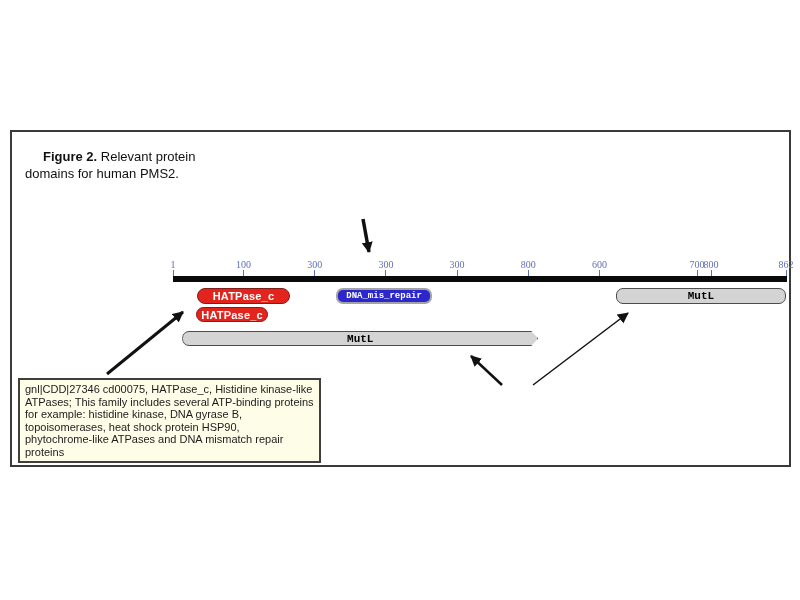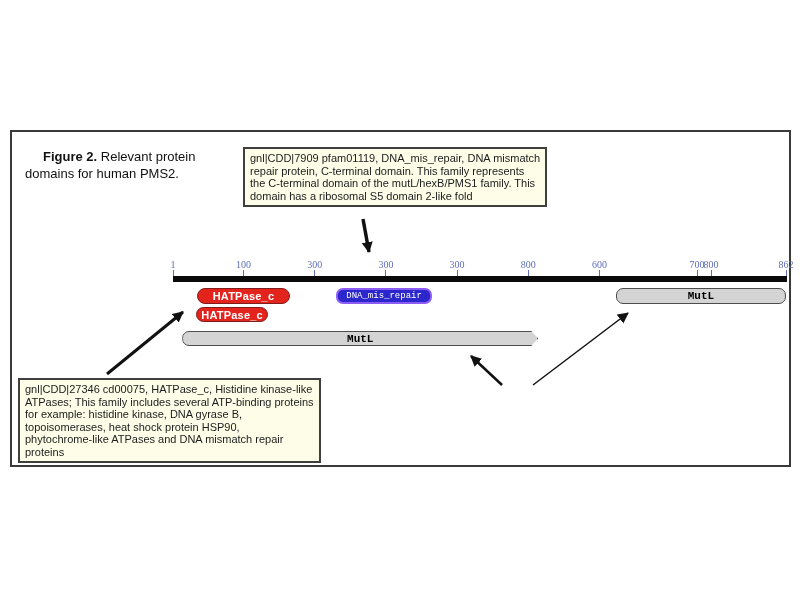--- a/index.html
+++ b/index.html
@@ -15,44 +15,40 @@
   .callout.hatpase{left:18px;top:378px;}
   .callout.mutl{left:403px;top:386px;}
   .ruler-bar{position:absolute;left:173px;top:276px;width:614px;height:6px;background:#0a0a0a;}
   .tick{position:absolute;top:260px;width:44px;margin-left:-22px;text-align:center;}
   .tick-label{display:block;font-family:"Liberation Serif",serif;font-size:10px;line-height:10px;color:#5f6fba;}
   .tick-mark{display:block;width:1px;height:6px;background:#5f6fba;margin:0 auto;}
   .domain{position:absolute;box-sizing:border-box;display:flex;align-items:center;justify-content:center;
           overflow:hidden;}
   .domain.red{background:#e3241d;border:1px solid #7f1d1d;border-radius:8px;color:#fff;
               font-weight:bold;font-size:11px;letter-spacing:.2px;}
-  .domain.blue{background:#2b27cc;border:2px solid #8b5cf6;border-radius:7px;color:#fff;
-               font-family:"Liberation Mono",monospace;font-size:9px;}
+  .domain.blue{background:#2b27cc;border:2px solid #a3a3a3;border-radius:7px;color:#fff;
+               font-family:"Liberation Mono",monospace;font-size:9px;font-weight:bold;}
   .domain.gray{background:#d4d4d4;border:1.5px solid #4c4c4c;border-radius:7px;color:#000;
                font-family:"Liberation Mono",monospace;font-weight:bold;font-size:11px;}
   .domain.graylong{background:#d4d4d4;border:1.5px solid #4c4c4c;border-radius:7px 0 0 7px;color:#000;
                font-family:"Liberation Mono",monospace;font-weight:bold;font-size:11px;
                clip-path:polygon(0 0, calc(100% - 7px) 0, 100% 50%, calc(100% - 7px) 100%, 0 100%);}
   .arrows{position:absolute;left:0;top:0;pointer-events:none;}
 </style>
 </head>
 <body>
 
 <div class="stage">
 
   <div class="figure-frame"></div>
 
   <div class="caption">
     <span class="bold">Figure 2.</span><span> Relevant protein domains for human PMS2.</span>
   </div>
 
-  <div class="callout pfam">gnl|CDD|7909 pfam01119, DNA_mis_repair, DNA mismatch
-repair protein, C-terminal domain. This family represents
-the C-terminal domain of the mutL/hexB/PMS1 family. This
-domain has a ribosomal S5 domain 2-like fold</div>
   <div class="callout hatpase">gnl|CDD|27346 cd00075, HATPase_c, Histidine kinase-like
 ATPases; This family includes several ATP-binding proteins
 for example: histidine kinase, DNA gyrase B,
 topoisomerases, heat shock protein HSP90,
 phytochrome-like ATPases and DNA mismatch repair
 proteins</div>
 
   <div class="ruler-bar"></div>
   <div>
       <div class="tick" style="left: 173px;">

